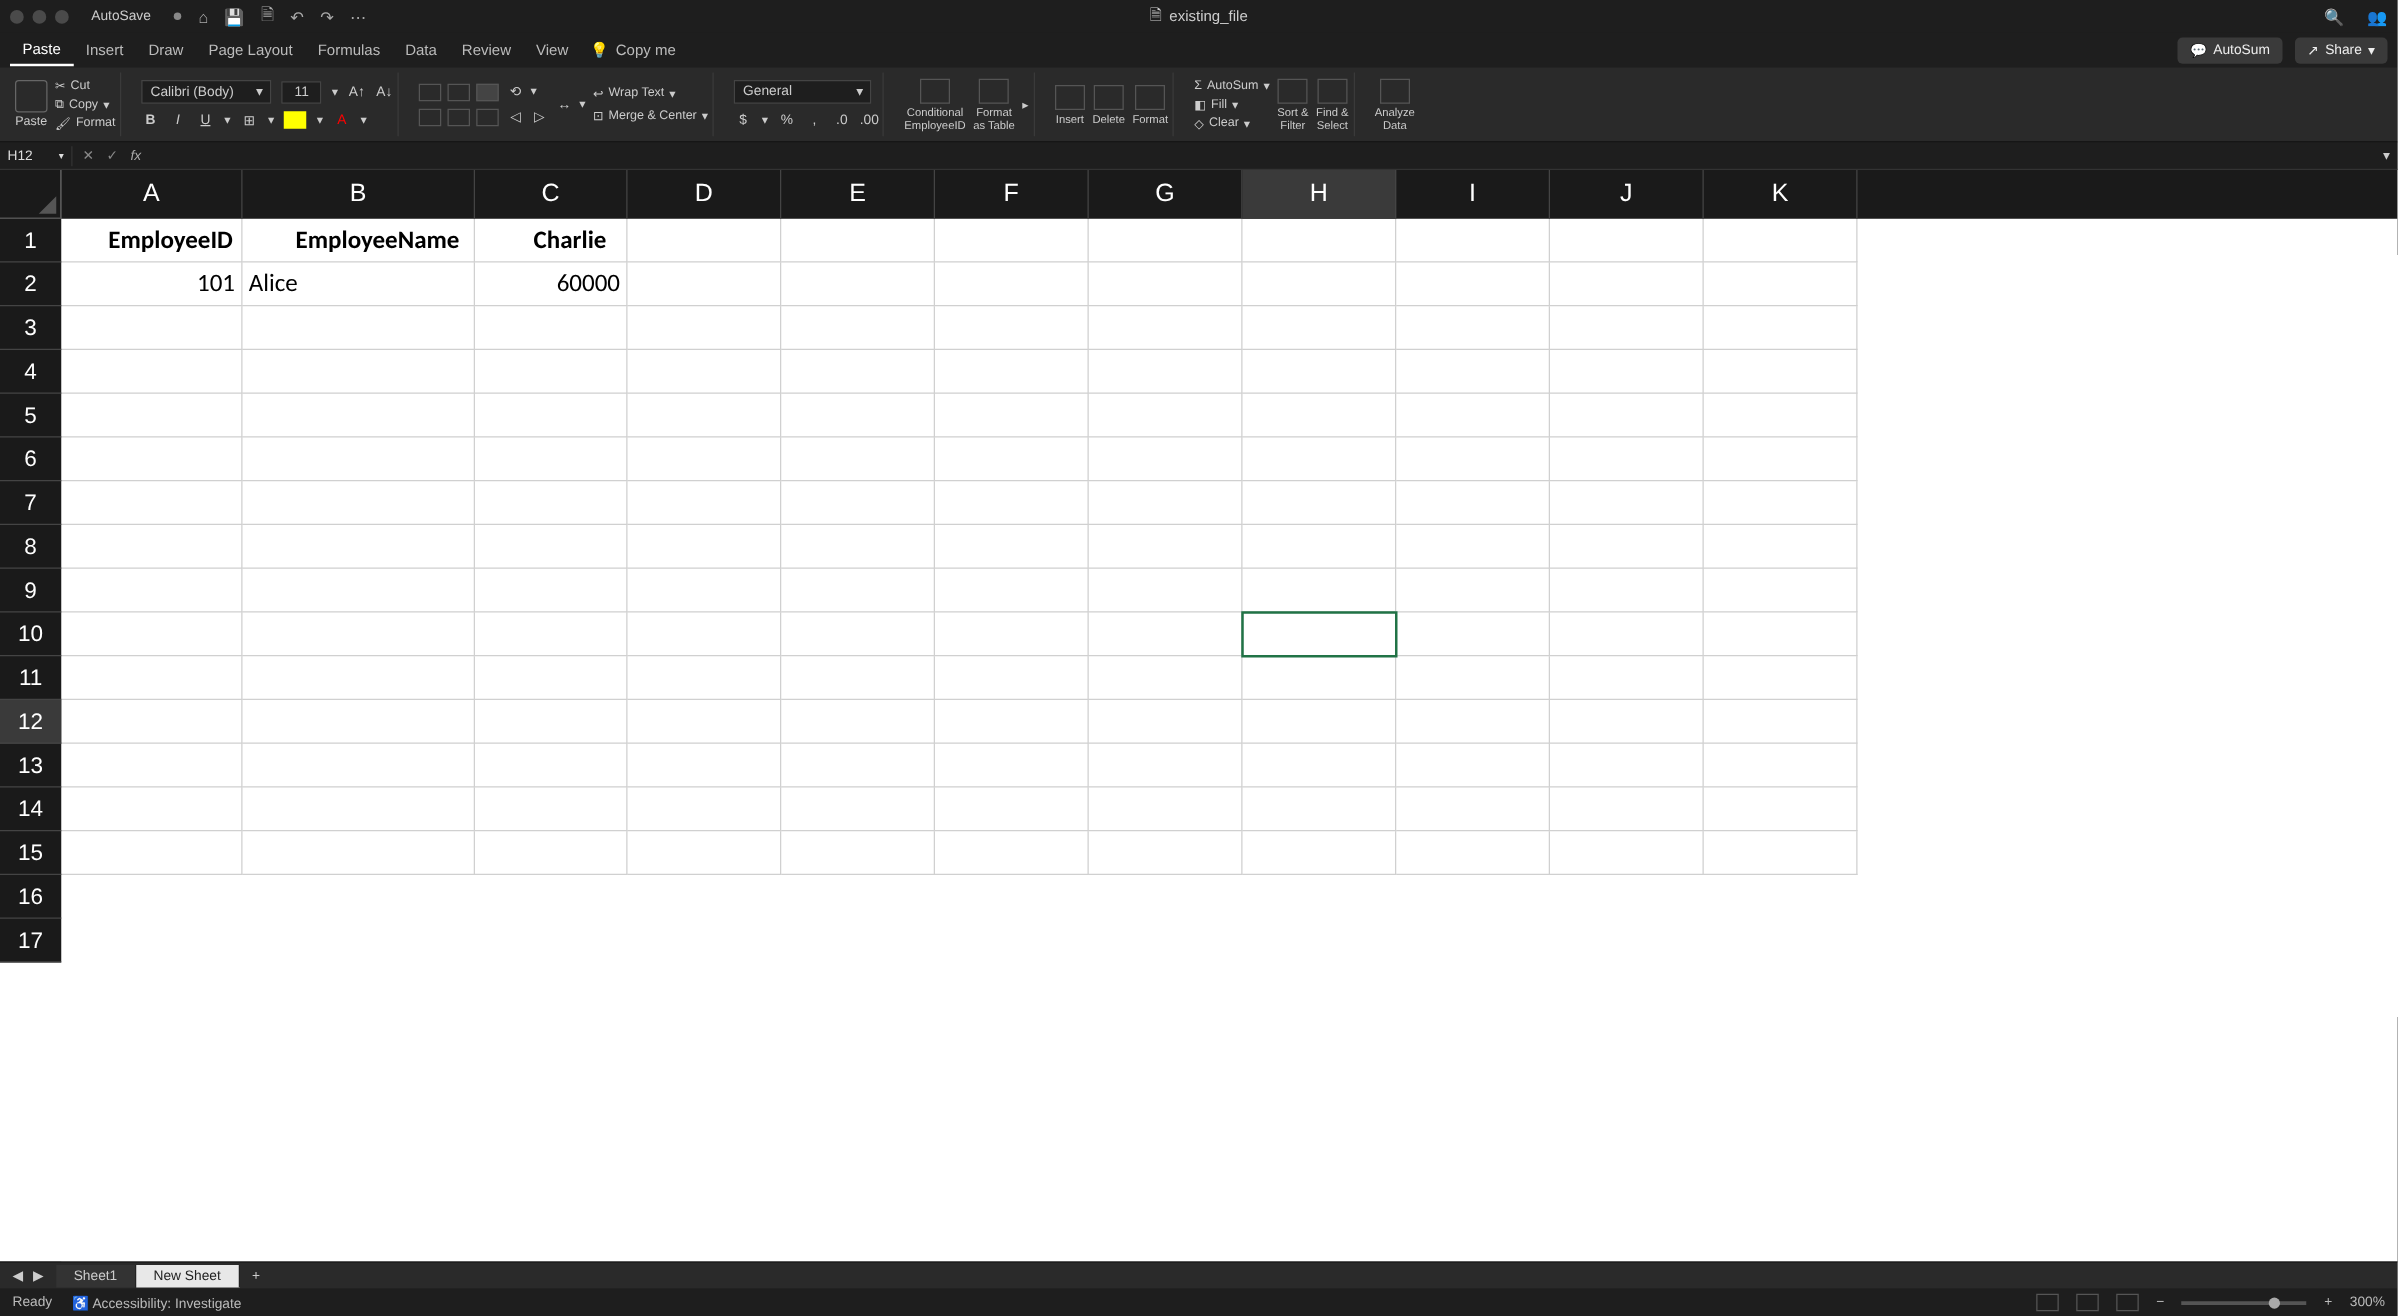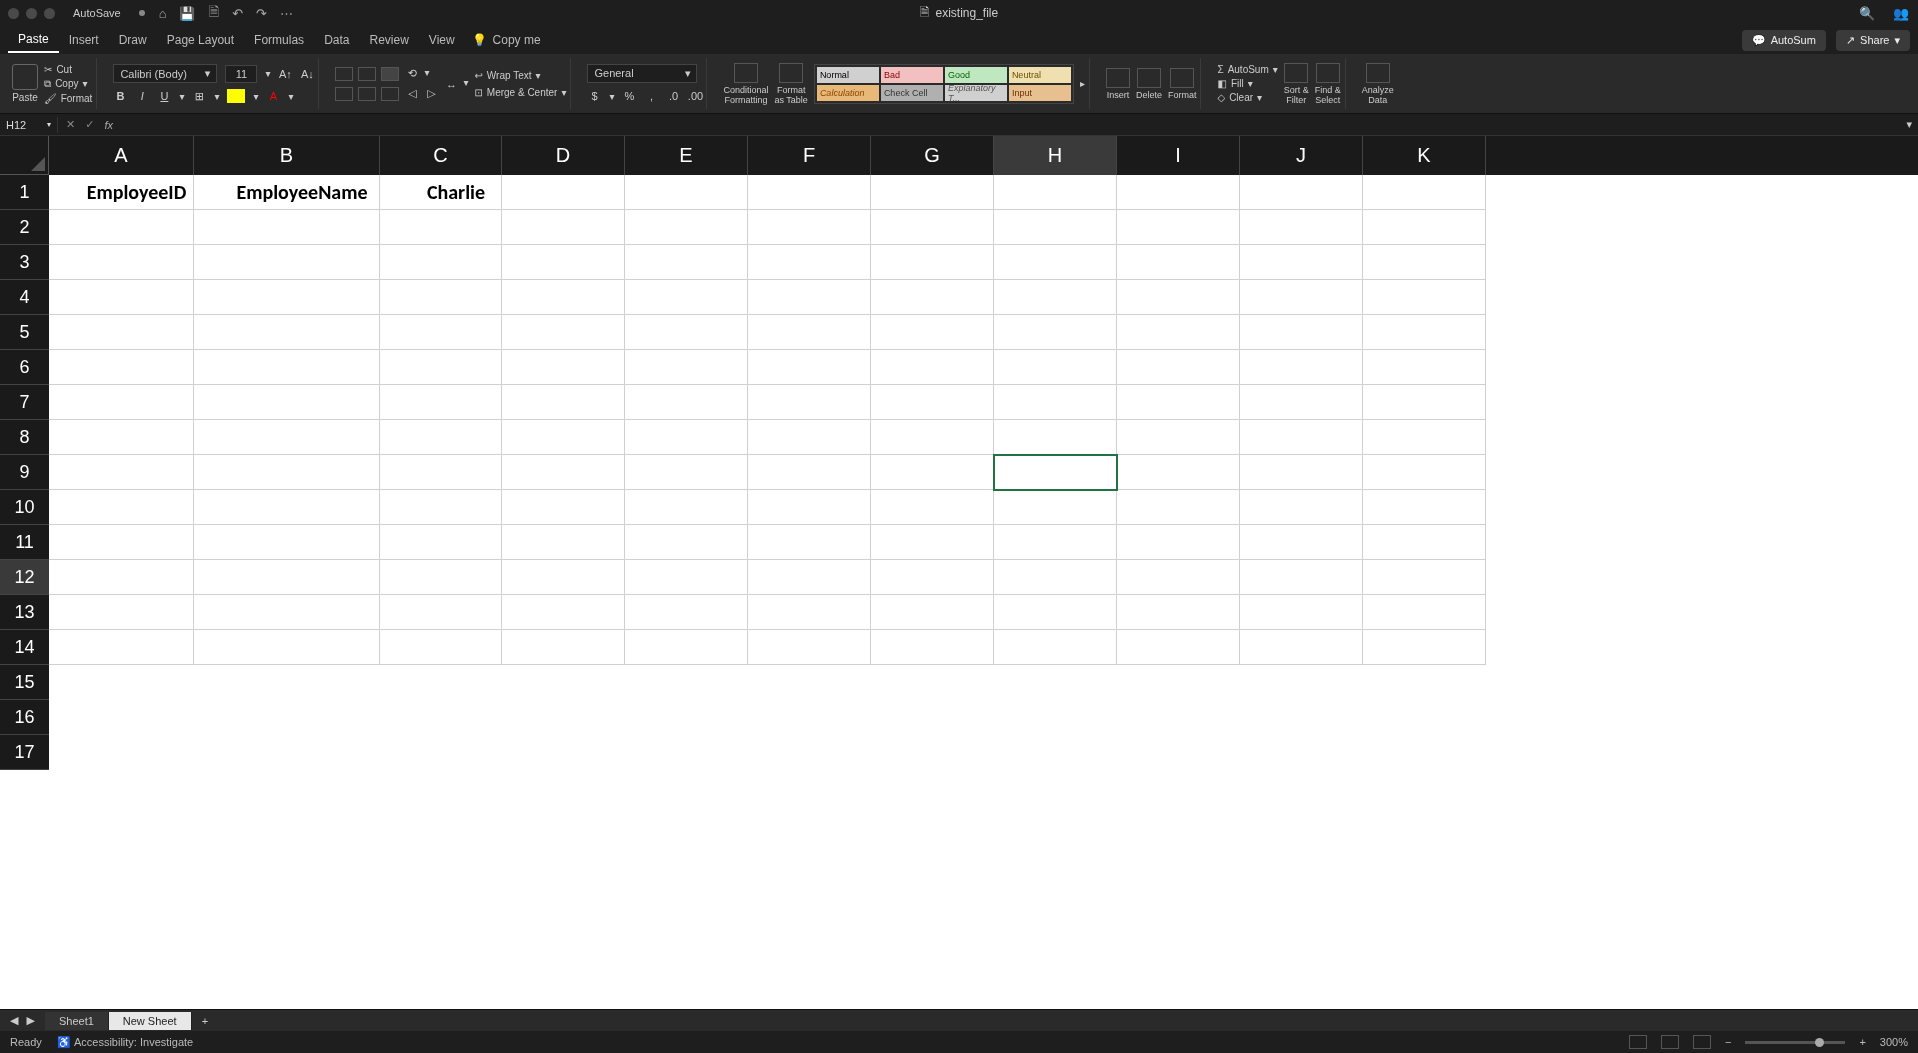--- a/index.html
+++ b/index.html
@@ -645,40 +645,26 @@
         <span class="mini-icon">,</span>
         <span class="mini-icon">.0</span>
         <span class="mini-icon">.00</span>
       </div>
     </div>
   </div>
   <div class="ribbon-group">
     <div class="big-btn">
       <div class="big-icon"></div>
       <span style="white-space:pre;text-align:center">Conditional
-Formatting</span>
+EmployeeID</span>
     </div>
     <div class="big-btn">
       <div class="big-icon"></div>
       <span style="white-space:pre;text-align:center">Format
 as Table</span>
-    </div>
-    <div class="styles-panel">
-      <div class="style-row">
-        <div class="style-cell style-normal">Normal</div>
-        <div class="style-cell style-bad">Bad</div>
-        <div class="style-cell style-good">Good</div>
-        <div class="style-cell style-neutral">Neutral</div>
-      </div>
-      <div class="style-row">
-        <div class="style-cell style-calc">Calculation</div>
-        <div class="style-cell style-check">Check Cell</div>
-        <div class="style-cell style-expl">Explanatory T...</div>
-        <div class="style-cell style-input">Input</div>
-      </div>
     </div>
     <span>▸</span>
   </div>
   <div class="ribbon-group">
     <div class="big-btn">
         <div class="big-icon"></div>
         <span>Insert</span>
       </div>
     <div class="big-btn">
         <div class="big-icon"></div>
@@ -783,20 +769,33 @@
         <div class="cell" style="width: 123px;"></div>
         <div class="cell" style="width: 123px;"></div>
         <div class="cell" style="width: 123px;"></div>
         <div class="cell" style="width: 123px;"></div>
         <div class="cell" style="width: 123px;"></div>
         <div class="cell" style="width: 123px;"></div>
         <div class="cell" style="width: 123px;"></div>
         <div class="cell" style="width: 123px;"></div>
       </div>
       <div class="cell-row">
+        <div class="cell num" style="width: 145px;">101</div>
+        <div class="cell " style="width: 186px;">Alice</div>
+        <div class="cell num" style="width: 122px;">60000</div>
+        <div class="cell" style="width: 123px;"></div>
+        <div class="cell" style="width: 123px;"></div>
+        <div class="cell" style="width: 123px;"></div>
+        <div class="cell" style="width: 123px;"></div>
+        <div class="cell" style="width: 123px;"></div>
+        <div class="cell" style="width: 123px;"></div>
+        <div class="cell" style="width: 123px;"></div>
+        <div class="cell" style="width: 123px;"></div>
+      </div>
+      <div class="cell-row">
         <div class="cell" style="width: 145px;"></div>
         <div class="cell" style="width: 186px;"></div>
         <div class="cell" style="width: 122px;"></div>
         <div class="cell" style="width: 123px;"></div>
         <div class="cell" style="width: 123px;"></div>
         <div class="cell" style="width: 123px;"></div>
         <div class="cell" style="width: 123px;"></div>
         <div class="cell" style="width: 123px;"></div>
         <div class="cell" style="width: 123px;"></div>
         <div class="cell" style="width: 123px;"></div>

